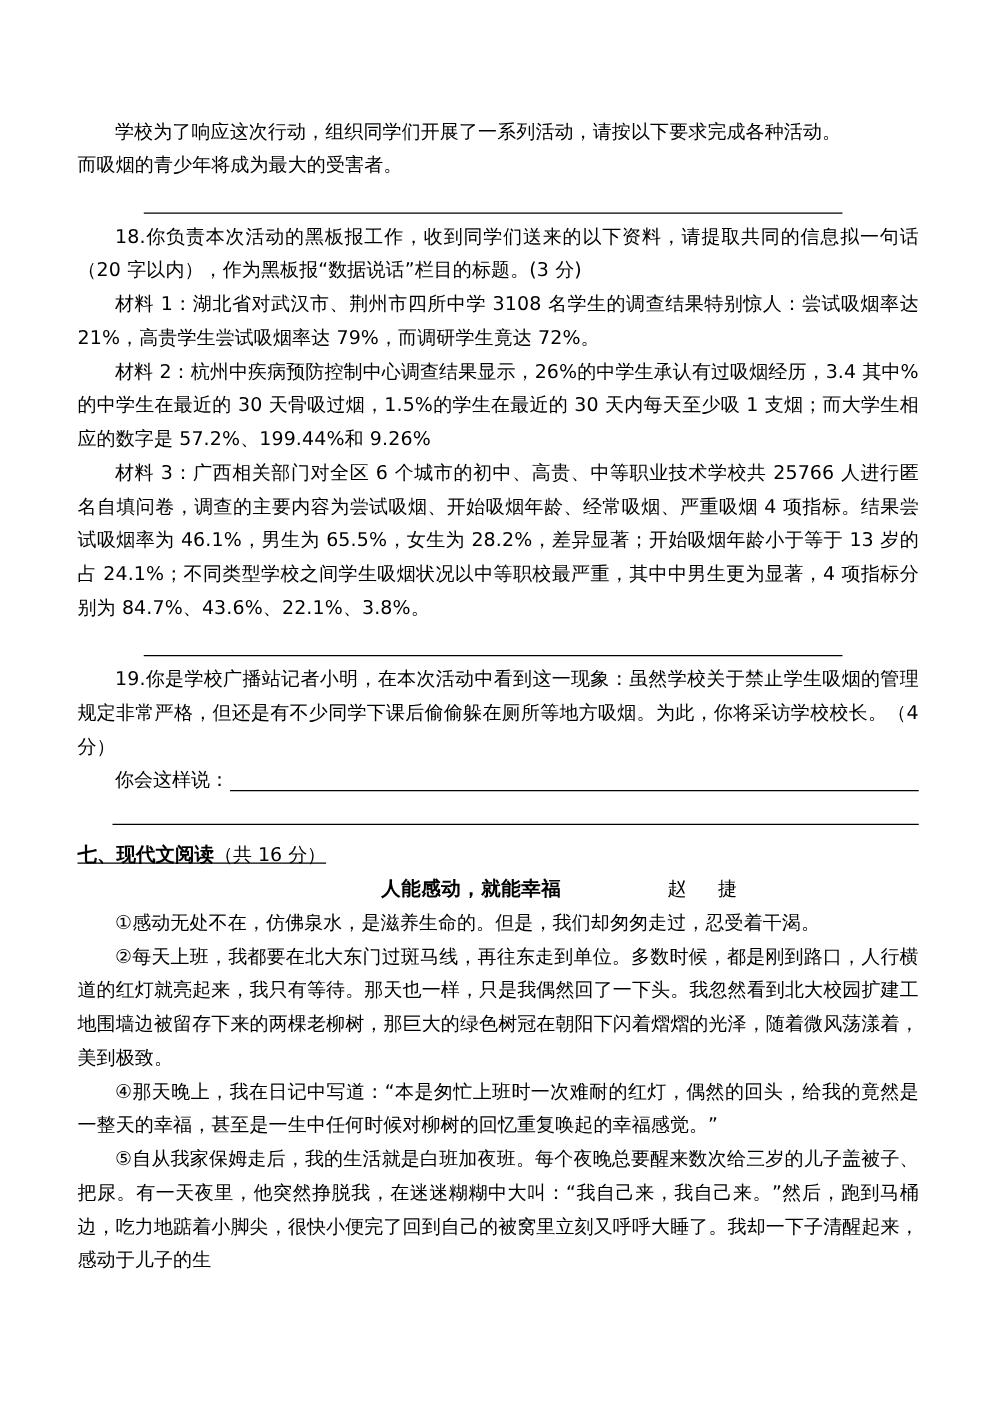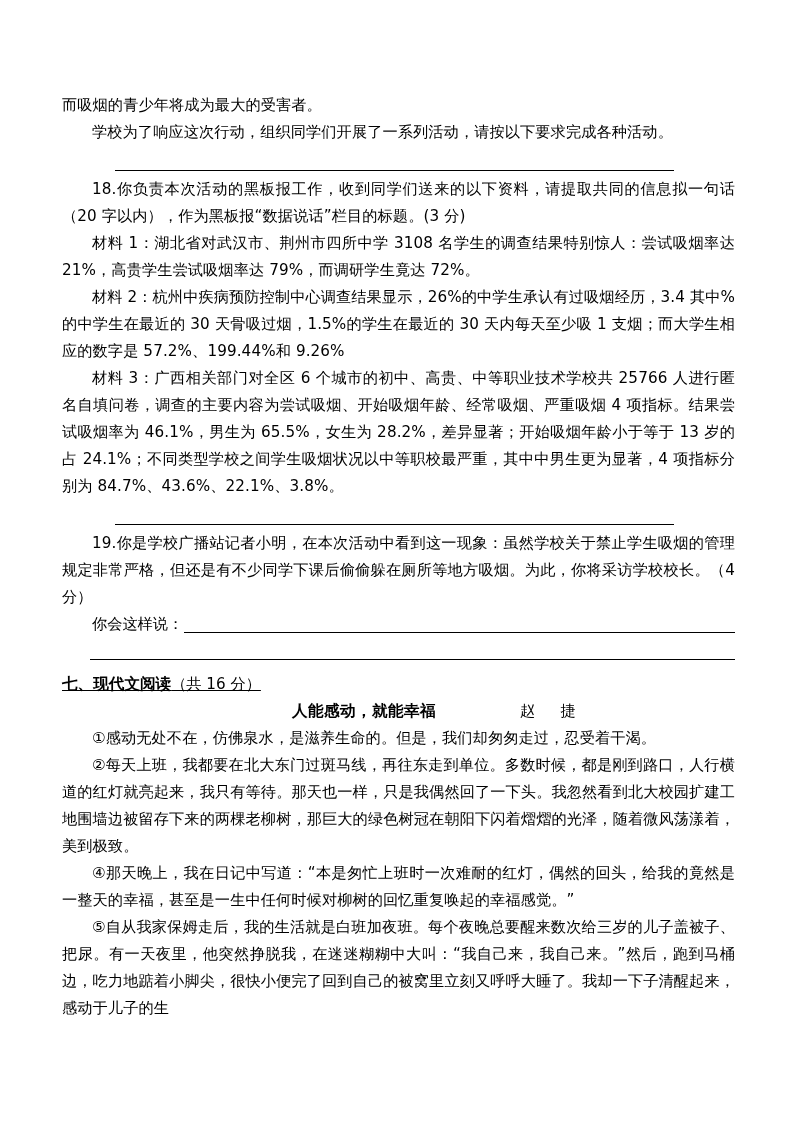--- a/index.html
+++ b/index.html
@@ -87,42 +87,42 @@
     font-size: 15.2px;
   }
   .article-title-row {
     line-height: 27px;
     margin: 0;
     position: relative;
     height: 27px;
   }
   .article-title {
     position: absolute;
-    left: 230px;
+    left: 243px;
     font-weight: bold;
     font-size: 15.6px;
     letter-spacing: 0.4px;
   }
   .article-author {
     position: absolute;
-    left: 458px;
+    left: 472px;
     font-size: 15.2px;
     letter-spacing: 5px;
   }
   .spacer-sm { height: 6px; }
   .spacer-xs { height: 3px; }
 </style>
 </head>
 <body>
 
 <div class="page">
   <div class="content">
 
+    <p class="p indent">学校为了响应这次行动，组织同学们开展了一系列活动，请按以下要求完成各种活动。</p>
     <p class="p">而吸烟的青少年将成为最大的受害者。</p>
-    <p class="p indent">学校为了响应这次行动，组织同学们开展了一系列活动，请按以下要求完成各种活动。</p>
 
     <div class="spacer-xs"></div>
     <div class="blank-line short"></div>
 
     <p class="p indent">18.你负责本次活动的黑板报工作，收到同学们送来的以下资料，请提取共同的信息拟一句话（20 字以内），作为黑板报“数据说话”栏目的标题。(3 分)</p>
     <p class="p indent">材料 1：湖北省对武汉市、荆州市四所中学 3108 名学生的调查结果特别惊人：尝试吸烟率达 21%，高贵学生尝试吸烟率达 79%，而调研学生竟达 72%。</p>
     <p class="p indent">材料 2：杭州中疾病预防控制中心调查结果显示，26%的中学生承认有过吸烟经历，3.4 其中%的中学生在最近的 30 天骨吸过烟，1.5%的学生在最近的 30 天内每天至少吸 1 支烟；而大学生相应的数字是 57.2%、199.44%和 9.26%</p>
     <p class="p indent">材料 3：广西相关部门对全区 6 个城市的初中、高贵、中等职业技术学校共 25766 人进行匿名自填问卷，调查的主要内容为尝试吸烟、开始吸烟年龄、经常吸烟、严重吸烟 4 项指标。结果尝试吸烟率为 46.1%，男生为 65.5%，女生为 28.2%，差异显著；开始吸烟年龄小于等于 13 岁的占 24.1%；不同类型学校之间学生吸烟状况以中等职校最严重，其中中男生更为显著，4 项指标分别为 84.7%、43.6%、22.1%、3.8%。</p>
 
     <div class="spacer-xs"></div>

